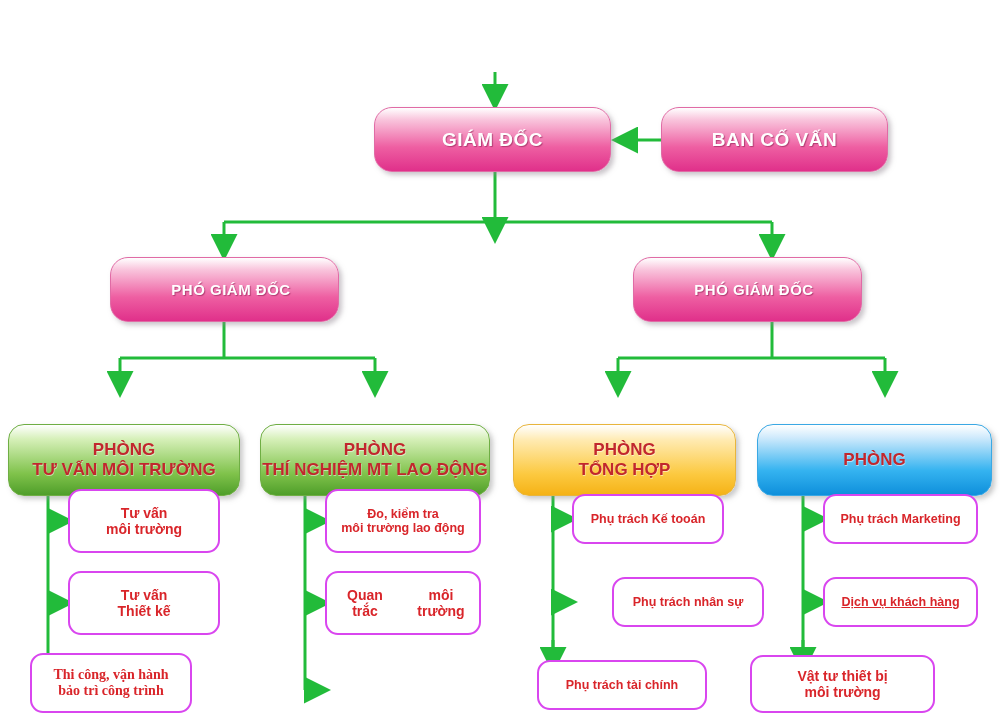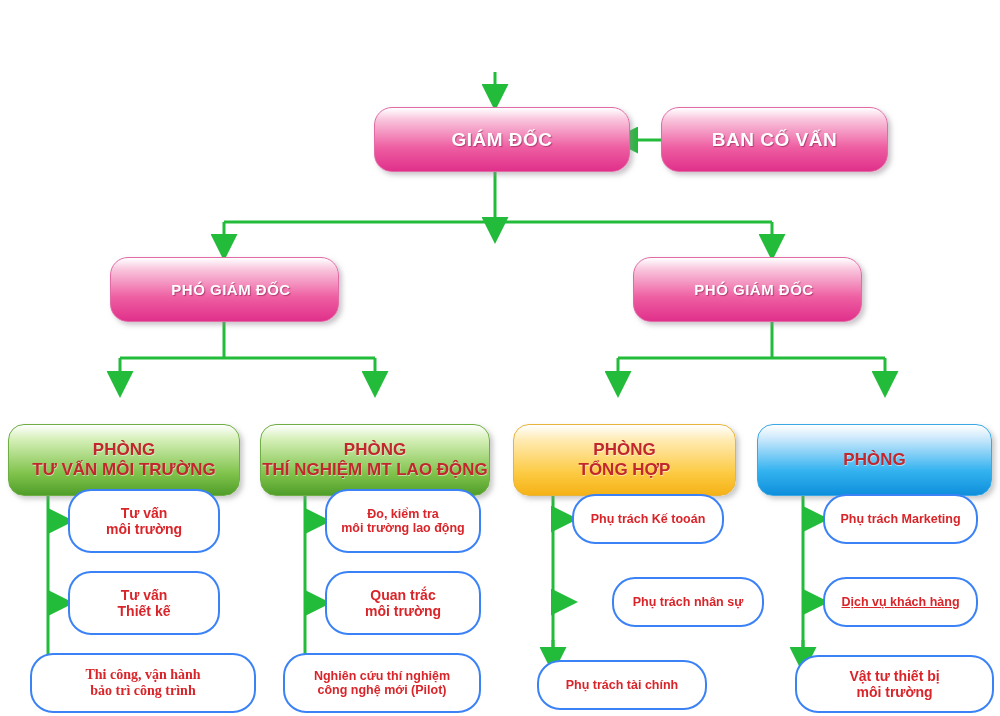--- a/index.html
+++ b/index.html
@@ -86,22 +86,22 @@
     border: 1px solid #e8b53c;
   }
   .n-dept-blue {
     background: linear-gradient(to bottom, #ffffff 0%, #cfeafc 18%, #35b3f0 65%, #0e8fdb 100%);
     border: 1px solid #3aa8e4;
   }
 
   
   .n-leaf {
     background: #ffffff;
-    border: 2px solid #3b82f6;
-    border-radius: 23px;
+    border: 2px solid #d946ef;
+    border-radius: 13px;
     color: #d9252a;
     font-weight: bold;
     font-size: 14px;
   }
   .n-leaf.small {
     font-size: 12.5px;
   }
   .n-leaf.serif {
     font-family: "Liberation Serif", serif;
     font-size: 14px;
@@ -160,21 +160,21 @@
       <path d="M553,640 L553,668" marker-end="url(#arr)"></path>
 
       <path d="M803,466 L803,686"></path>
       <path d="M803,519 L823,519" marker-end="url(#arr)"></path>
       <path d="M803,602 L823,602" marker-end="url(#arr)"></path>
       <path d="M803,640 L803,668" marker-end="url(#arr)"></path>
     </g>
   </svg>
 
 
-  <div class="node n-pink n-director" style="left:374px; top:107px; width:256px; height:65px;">
+  <div class="node n-pink n-director" style="left:374px; top:107px; width:237px; height:65px;">
     <span class="lbl">GIÁM ĐỐC</span>
   </div>
 
   <div class="node n-pink n-advisor" style="left:661px; top:107px; width:227px; height:65px;">
     <span class="lbl">BAN CỐ VẤN</span>
   </div>
 
   <div class="node n-pink n-deputy" style="left:110px; top:257px; width:229px; height:65px;">
     <span class="lbl">PHÓ GIÁM ĐỐC</span>
   </div>
@@ -205,39 +205,35 @@
   <div class="node n-leaf" style="left:68px; top:489px; width:152px; height:64px; flex-direction:column;">
     <span class="lbl">Tư vấn</span>
     <span class="lbl">môi trường</span>
   </div>
 
   <div class="node n-leaf" style="left:68px; top:571px; width:152px; height:64px; flex-direction:column;">
     <span class="lbl">Tư vấn</span>
     <span class="lbl">Thiết kế</span>
   </div>
 
-  <div class="node n-leaf serif" style="left:30px; top:653px; width:226px; height:60px; flex-direction:column;">
+  <div class="node n-leaf serif" style="left:30px; top:653px; width:162px; height:60px; flex-direction:column;">
     <span class="lbl">Thi công, vận hành</span>
     <span class="lbl">bảo trì công trình</span>
   </div>
 
   <div class="node n-leaf small" style="left:325px; top:489px; width:156px; height:64px; flex-direction:column;">
     <span class="lbl">Đo, kiểm tra</span>
     <span class="lbl">môi trường lao động</span>
   </div>
 
-  <div class="node n-leaf" style="left:325px; top:571px; width:156px; height:64px; flex-direction:column;">
+  <div class="node n-leaf" style="left:325px; top:571px; width:156px; height:64px; flex-direction:row;">
     <span class="lbl">Quan trắc</span>
     <span class="lbl">môi trường</span>
   </div>
 
-  <div class="node n-leaf small" style="left:283px; top:653px; width:198px; height:60px; flex-direction:column;">
-    <span class="lbl">Nghiên cứu thí nghiệm</span>
-    <span class="lbl">công nghệ mới (Pilot)</span>
-  </div>
 
   <div class="node n-leaf small" style="left:572px; top:494px; width:152px; height:50px;">
     <span class="lbl">Phụ trách Kế tooán</span>
   </div>
 
   <div class="node n-leaf small" style="left:572px; top:577px; width:152px; height:50px;margin-left:40px;">
     <span class="lbl">Phụ trách nhân sự</span>
   </div>
 
   <div class="node n-leaf small" style="left:537px; top:660px; width:170px; height:50px;">
@@ -245,18 +241,18 @@
   </div>
 
   <div class="node n-leaf small" style="left:823px; top:494px; width:155px; height:50px;">
     <span class="lbl">Phụ trách Marketing</span>
   </div>
 
   <div class="node n-leaf small" style="left:823px; top:577px; width:155px; height:50px;text-decoration:underline;">
     <span class="lbl">Dịch vụ khách hàng</span>
   </div>
 
-  <div class="node n-leaf" style="left:795px; top:655px; width:199px; height:58px; flex-direction:column;">
+  <div class="node n-leaf" style="left:750px; top:655px; width:185px; height:58px; flex-direction:column;">
     <span class="lbl">Vật tư thiết bị</span>
     <span class="lbl">môi trường</span>
   </div>
 
 </div>
 
 </body></html>

